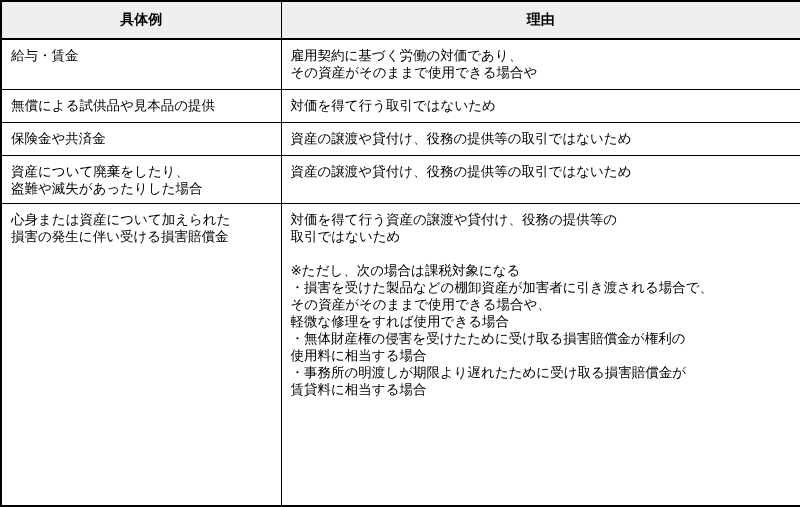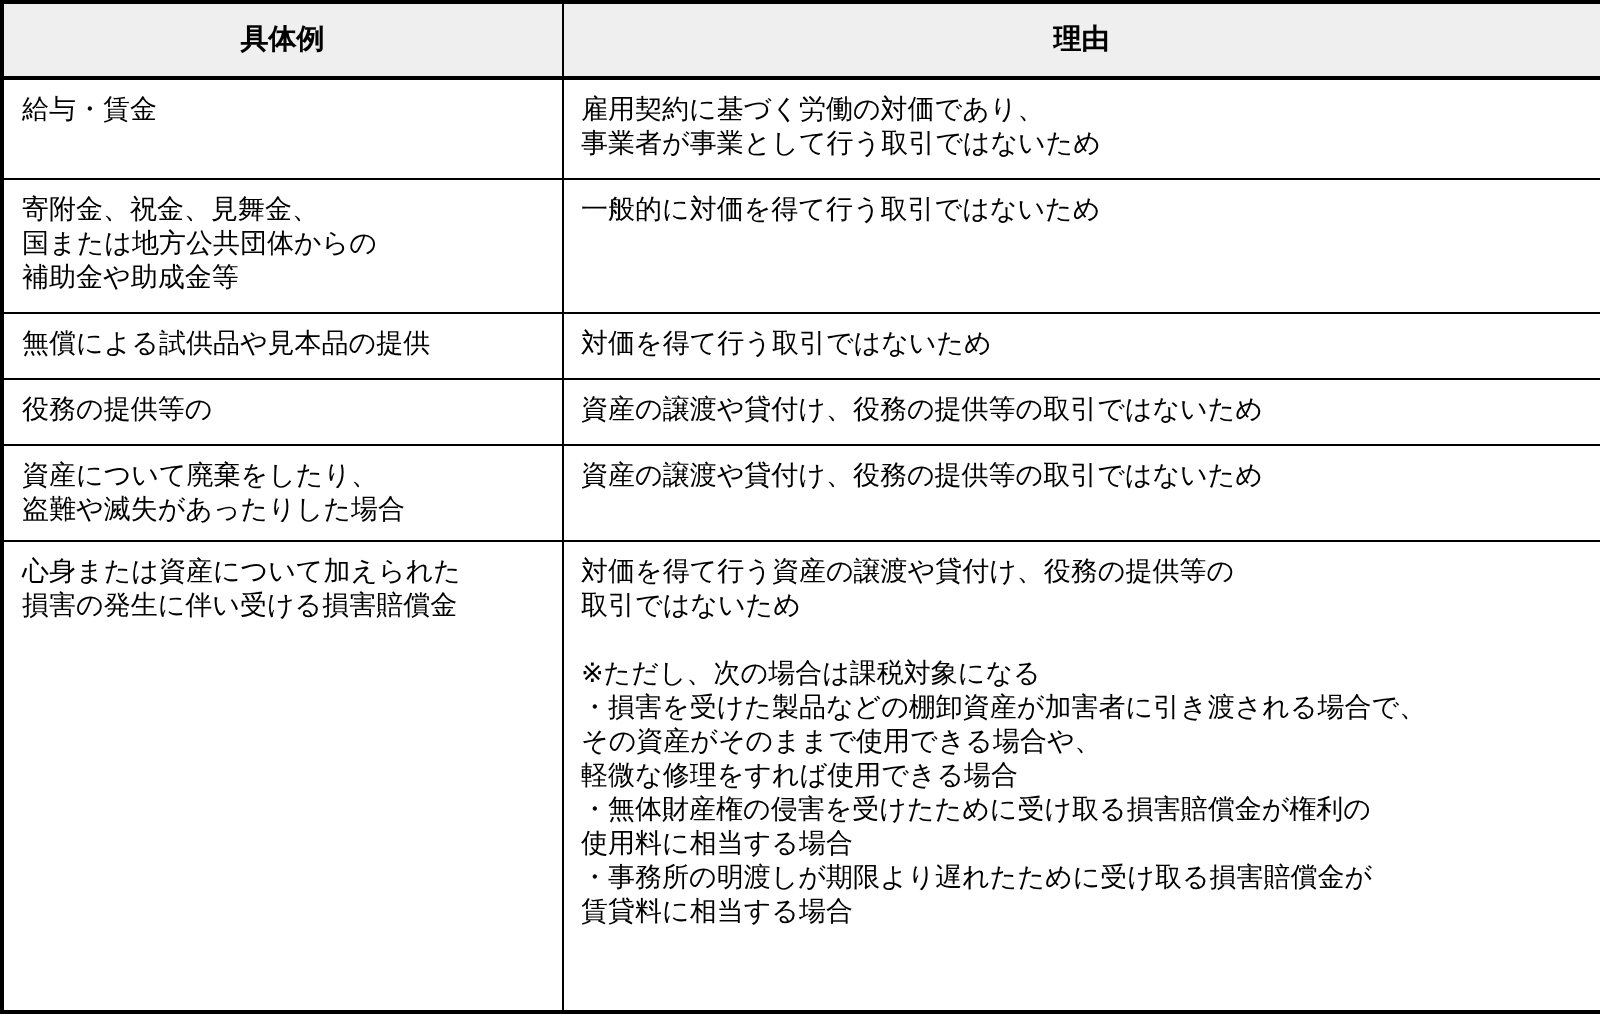--- a/index.html
+++ b/index.html
@@ -66,34 +66,28 @@
     <thead>
       <tr>
         <th>具体例</th>
         <th>理由</th>
       </tr>
     </thead>
     <tbody>
       <tr class="r1">
         <td>給与・賃金</td>
         <td>雇用契約に基づく労働の対価であり、
-事業者が事業として行う取引ではないため</td>
-      </tr>
-      <tr class="r2">
-        <td>寄附金、祝金、見舞金、
-国または地方公共団体からの
-補助金や助成金等</td>
-        <td>一般的に対価を得て行う取引ではないため</td>
+その資産がそのままで使用できる場合や</td>
       </tr>
       <tr class="r3">
         <td>無償による試供品や見本品の提供</td>
         <td>対価を得て行う取引ではないため</td>
       </tr>
       <tr class="r4">
-        <td>役務の提供等の</td>
+        <td>保険金や共済金</td>
         <td>資産の譲渡や貸付け、役務の提供等の取引ではないため</td>
       </tr>
       <tr class="r6">
         <td>資産について廃棄をしたり、
 盗難や滅失があったりした場合</td>
         <td>資産の譲渡や貸付け、役務の提供等の取引ではないため</td>
       </tr>
       <tr class="r7">
         <td>心身または資産について加えられた
 損害の発生に伴い受ける損害賠償金</td>

